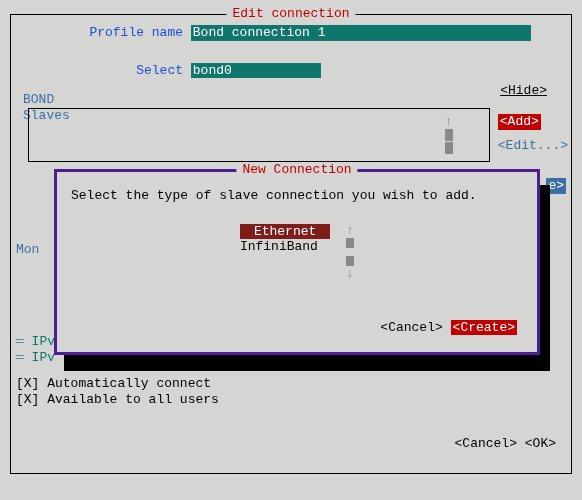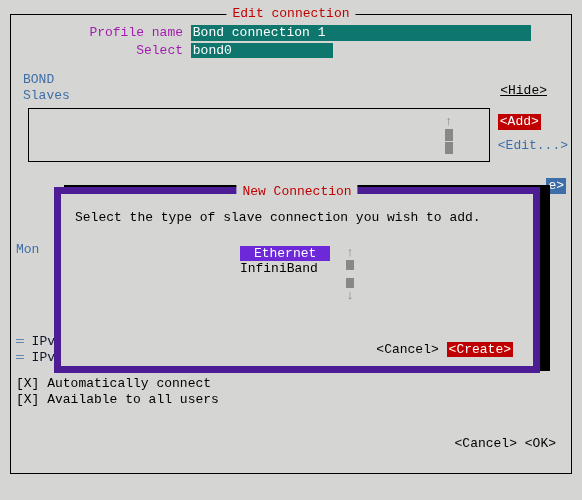--- a/index.html
+++ b/index.html
@@ -25,53 +25,53 @@
     position: absolute;
     top: -9px;
     left: 50%;
     transform: translateX(-50%);
     background: #d5d6d3;
     padding: 0 6px;
     color: #c00000;
     font-weight: normal;
   }
   .outer { margin: 6px 2px; height: 460px; }
-  .label { color: #a21caf; text-align: right; display: inline-block; }
+  .label { color: #1d4ed8; text-align: right; display: inline-block; }
   .input-val { background: #0f766e; color: #fff; padding: 0 2px; display: inline-block; }
   .row { margin: 2px 0; }
   .section-head { color: #3e6ea7; margin-top: 14px; }
   .btn { display: inline-block; }
   .btn-red { background: #c00000; color: #fff; padding: 0 2px; }
   .hide-btn { position: absolute; right: 24px; top: 68px; text-decoration: underline; }
   .slaves-frame {
     position: absolute;
     border: 1px solid #000;
     left: 28px; right: 92px; top: 108px; height: 54px;
   }
   .side-btns { position: absolute; right: 14px; top: 112px; }
   .side-btns div { margin: 2px 0; }
-  .ipv { color: #0f172a; margin-top: 9px; }
+  .ipv { color: #0f766e; margin-top: 9px; }
   .eq { color: #3e6ea7; }
   
   
   .modal-shadow {
     position: absolute;
     left: 64px; top: 185px; width: 486px; height: 186px;
     background: #000;
   }
   .modal {
     position: absolute;
-    left: 54px; top: 187px; width: 486px; height: 186px;
+    left: 54px; top: 169px; width: 486px; height: 186px;
     background: #d5d6d3;
-    border: 7px solid #4c1d95;
+    border: 3px solid #4c1d95;
     padding: 10px 14px;
   }
   .modal .frame-title { top: -10px; }
   .list-item { display: inline-block; }
-  .list-sel { background: #6d28d9; color: #fff; padding: 0 14px; }
+  .list-sel { background: #7f1d1d; color: #fff; padding: 0 14px; }
   .modal-list { text-align: center; margin-top: 20px; }
   .modal-btns { text-align: right; margin-top: 40px; padding-right: 6px; }
   .mon { color: #3e6ea7; position: absolute; left: 16px; top: 242px; }
   .trailing-e { position:absolute; right:16px; top:178px; background:#3e6ea7; color:#fff; padding:0 2px;}
   .scrollbits { position:absolute; left:445px; top:115px; color:#888; text-align:center; line-height:1; }
   .scrollbits .bar { background:#888; width:8px; height:12px; margin:1px auto; }
   .modalscrollbits { display:inline-block; vertical-align:top; margin-left:8px; color:#888; text-align:center; line-height:1;}
   .modalscrollbits .bar { background:#888; width:8px; height:10px; margin:1px auto; }
 </style>
 </head>
@@ -79,21 +79,21 @@
 
 <div class="frame outer">
   <span class="frame-title"> <span>Edit connection</span> </span>
 
   <div class="row" style="padding-left:40px;">
     <span class="label" style="width:120px;">Profile name</span>
     <span class="input-val" style="width:340px;">Bond connection 1</span>
   </div>
   <div class="row" style="padding-left:40px;">
     <span class="label" style="width:120px;">Select</span>
-    <span class="input-val" style="width:142px;">bond0</span>
+    <span class="input-val" style="width:130px;margin-top:20px;">bond0</span>
   </div>
 
   <div class="section-head">
     <div>BOND</div>
     <div>Slaves</div>
   </div>
 
   <span class="hide-btn btn">&lt;Hide&gt;</span>
 </div>
 

